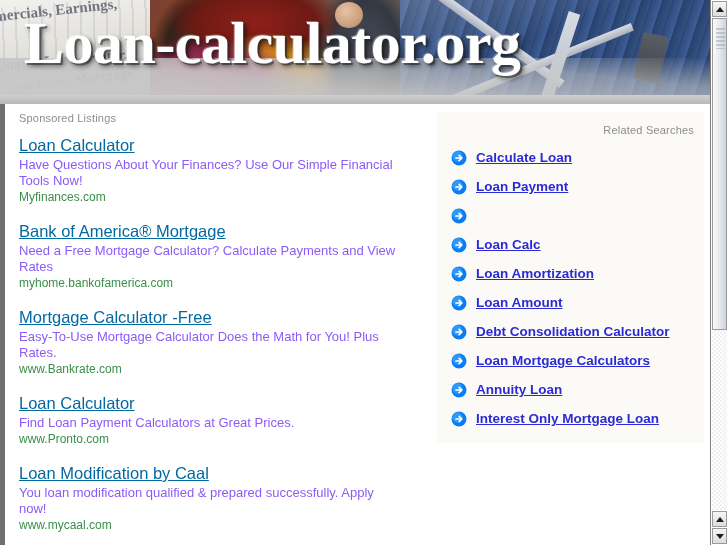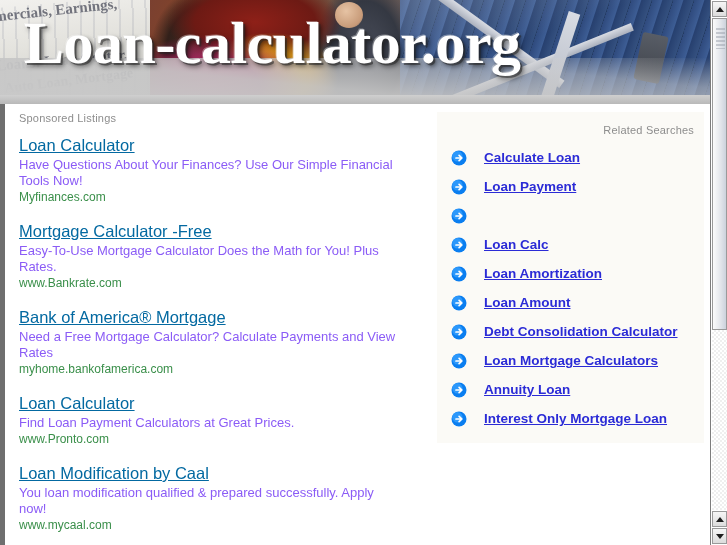--- a/index.html
+++ b/index.html
@@ -184,21 +184,20 @@
     padding: 12px 10px 14px 10px;
     box-sizing: border-box;
     text-align: right;
   }
   #related .section-label { margin-left: 4px; margin-bottom: 14px; }
   .rel-item {
     display: flex;
     align-items: center;
     margin: 0 0 13px 4px;
     cursor: pointer;
-    gap: 8px;
   }
   .rel-arrow {
     width: 16px;
     height: 16px;
     flex: 0 0 16px;
     margin-right: 9px;
     display: block;
   }
   .rel-label {
     font-size: 13.5px;
@@ -313,29 +312,29 @@
     <div id="ads">
       <div class="section-label">Sponsored Listings</div>
 
       <div class="ad">
         <a class="ad-title">Loan Calculator</a>
         <div class="ad-desc">Have Questions About Your Finances? Use Our Simple Financial Tools Now!</div>
         <div class="ad-url">Myfinances.com</div>
       </div>
 
       <div class="ad">
+        <a class="ad-title">Bank of America® Mortgage</a>
+        <div class="ad-desc">Need a Free Mortgage Calculator? Calculate Payments and View Rates</div>
+        <div class="ad-url">myhome.bankofamerica.com</div>
+      </div>
+
+      <div class="ad">
         <a class="ad-title">Mortgage Calculator -Free</a>
         <div class="ad-desc">Easy-To-Use Mortgage Calculator Does the Math for You! Plus Rates.</div>
         <div class="ad-url">www.Bankrate.com</div>
-      </div>
-
-      <div class="ad">
-        <a class="ad-title">Bank of America® Mortgage</a>
-        <div class="ad-desc">Need a Free Mortgage Calculator? Calculate Payments and View Rates</div>
-        <div class="ad-url">myhome.bankofamerica.com</div>
       </div>
 
       <div class="ad">
         <a class="ad-title">Loan Calculator</a>
         <div class="ad-desc">Find Loan Payment Calculators at Great Prices.</div>
         <div class="ad-url">www.Pronto.com</div>
       </div>
 
       <div class="ad">
         <a class="ad-title">Loan Modification by Caal</a>

